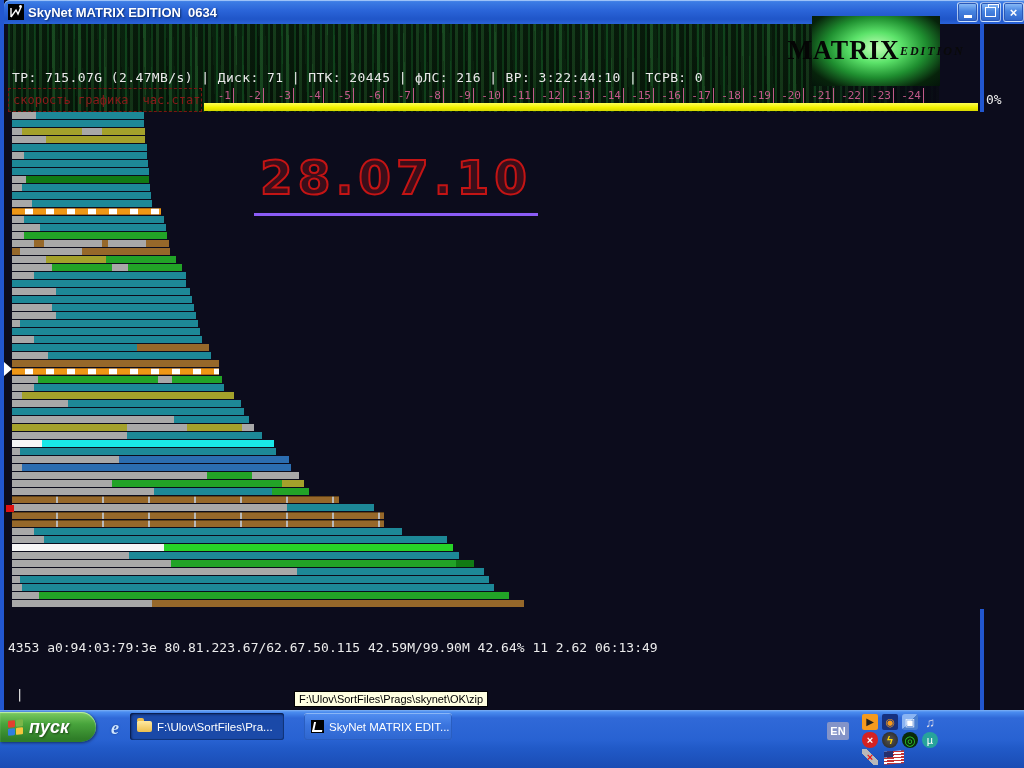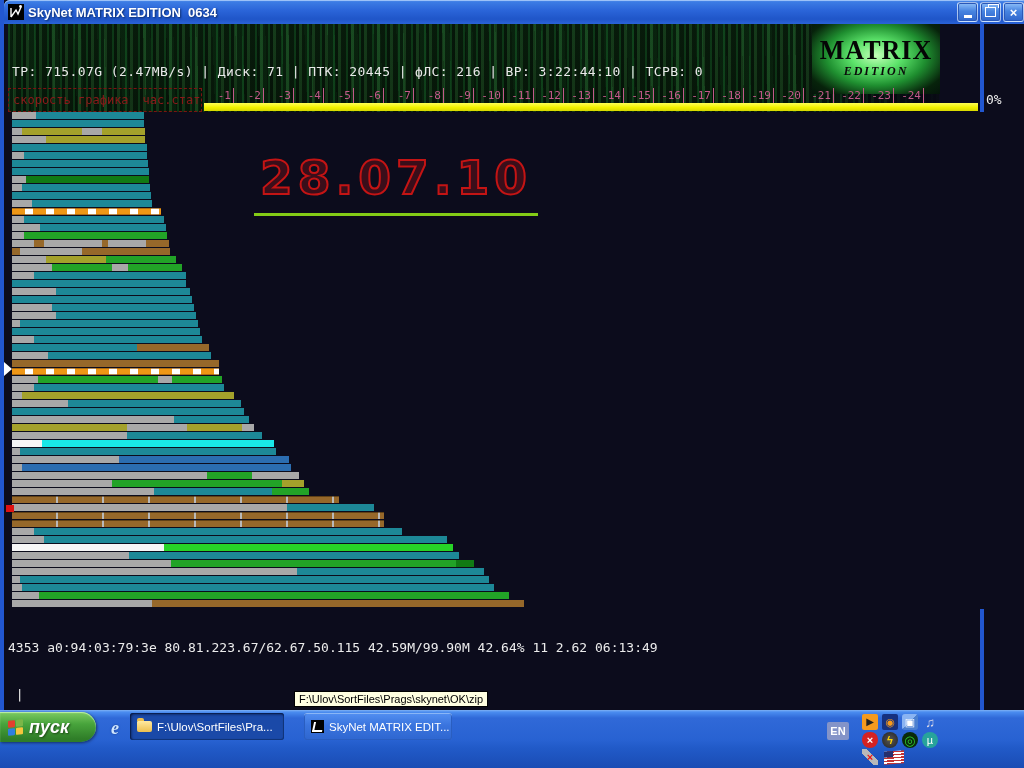--- a/index.html
+++ b/index.html
@@ -25,25 +25,25 @@
   .glyph-restore::before{content:"";position:absolute;left:2px;top:-4px;width:9px;height:3px;
         border:1px solid #fff;border-bottom:none;}
   
   #header-matrix{position:absolute;left:4px;top:24px;width:931px;height:88px;
     background:
       linear-gradient(90deg,rgba(0,0,0,0) 85%,rgba(8,8,20,.9) 98%),
       repeating-linear-gradient(90deg,rgba(16,78,32,.55) 0 2px,rgba(4,18,8,.65) 2px 5px,rgba(42,110,52,.35) 5px 8px,rgba(6,24,10,.65) 8px 13px),
       repeating-linear-gradient(88deg,rgba(30,120,50,.25) 0 7px,rgba(0,0,0,0) 7px 23px),
       linear-gradient(180deg,#0a200d,#071206);
     color:#e9e9e9;font-family:"DejaVu Sans Mono",monospace;font-size:13px;letter-spacing:.4px;
-    line-height:16px;padding:8px 0 0 4px;box-sizing:border-box;white-space:pre;}
+    line-height:16px;padding:14px 0 0 4px;box-sizing:border-box;white-space:pre;}
   .statline{height:16px;}
-  #logo{position:absolute;left:808px;top:24px;width:128px;height:70px;
+  #logo{position:absolute;left:808px;top:16px;width:128px;height:70px;
     background:radial-gradient(ellipse at 50% 45%,#c4ffb8 0%,#5ce36a 28%,#1f8f30 55%,#07230b 82%,#04140a 100%);
-    display:flex;flex-direction:column;align-items:center;justify-content:center;}
+    display:flex;align-items:center;justify-content:center;}
   #logo .l1{font-family:"Liberation Serif",serif;font-weight:bold;font-size:26px;line-height:24px;
     letter-spacing:1px;color:#050505;transform:scaleY(1.05);}
   #logo .l2{font-family:"Liberation Serif",serif;font-style:italic;font-weight:bold;font-size:12px;
     line-height:16px;color:#0a0a0a;letter-spacing:2px;}
   
   #gauge-labels{position:absolute;left:4px;top:88px;width:194px;height:24px;box-sizing:border-box;
     border:1px dashed #7c1212;display:flex;align-items:center;gap:14px;padding:0 4px;
     font-family:"DejaVu Sans Mono",monospace;font-size:12px;color:#8c1a1a;white-space:nowrap;overflow:hidden;}
   #ruler{position:absolute;left:200px;top:88px;width:744px;height:15px;display:flex;}
   .tick{width:30px;flex:0 0 30px;border-right:1px solid #c25a8a;color:#c25a8a;
@@ -56,21 +56,21 @@
   #chart{position:absolute;left:4px;top:112px;width:1016px;height:497px;background:#0c0c1c;
          padding-left:4px;box-sizing:border-box;}
   .chart-row{height:7px;margin-bottom:1px;display:flex;}
   .seg{height:100%;flex:0 0 auto;}
   .seg-ck{background:repeating-linear-gradient(90deg,#ef9716 0 13px,#ffffff 13px 21px);
           box-shadow:inset 0 1px 0 rgba(150,90,10,.7), inset 0 -1px 0 rgba(150,90,10,.7);}
   .seg-bs{background:repeating-linear-gradient(90deg,#96682a 0 44px,#b9b9b9 44px 46px);
           box-shadow:inset 0 1px 0 rgba(60,40,10,.6);}
   #datelabel{position:absolute;left:246px;top:38px;font-family:"DejaVu Sans",sans-serif;
     font-weight:bold;font-size:47px;letter-spacing:5px;color:rgba(196,20,20,.25);
-    -webkit-text-stroke:2px #c41414;padding:0 6px 8px 6px;border-bottom:3px solid #84cc16;}
+    -webkit-text-stroke:2px #c41414;padding:0 6px 8px 6px;border-bottom:3px solid #8b5cf6;}
   #arrow{position:absolute;left:0;top:362px;width:0;height:0;z-index:5;
     border-left:8px solid #fff;border-top:7px solid transparent;border-bottom:7px solid transparent;}
   #redmark{position:absolute;left:2px;top:505px;width:8px;height:7px;background:#dd1111;z-index:5;}
   
   #status{position:absolute;left:4px;top:609px;width:1016px;color:#ececec;
     font-family:"DejaVu Sans Mono",monospace;font-size:13px;line-height:15.5px;white-space:pre;}
   
   #tooltip{position:absolute;left:294px;top:691px;background:#ffffe1;border:1px solid #000;
     color:#000;font-size:11px;padding:1px 4px;white-space:nowrap;z-index:40;text-align:right;}
   

